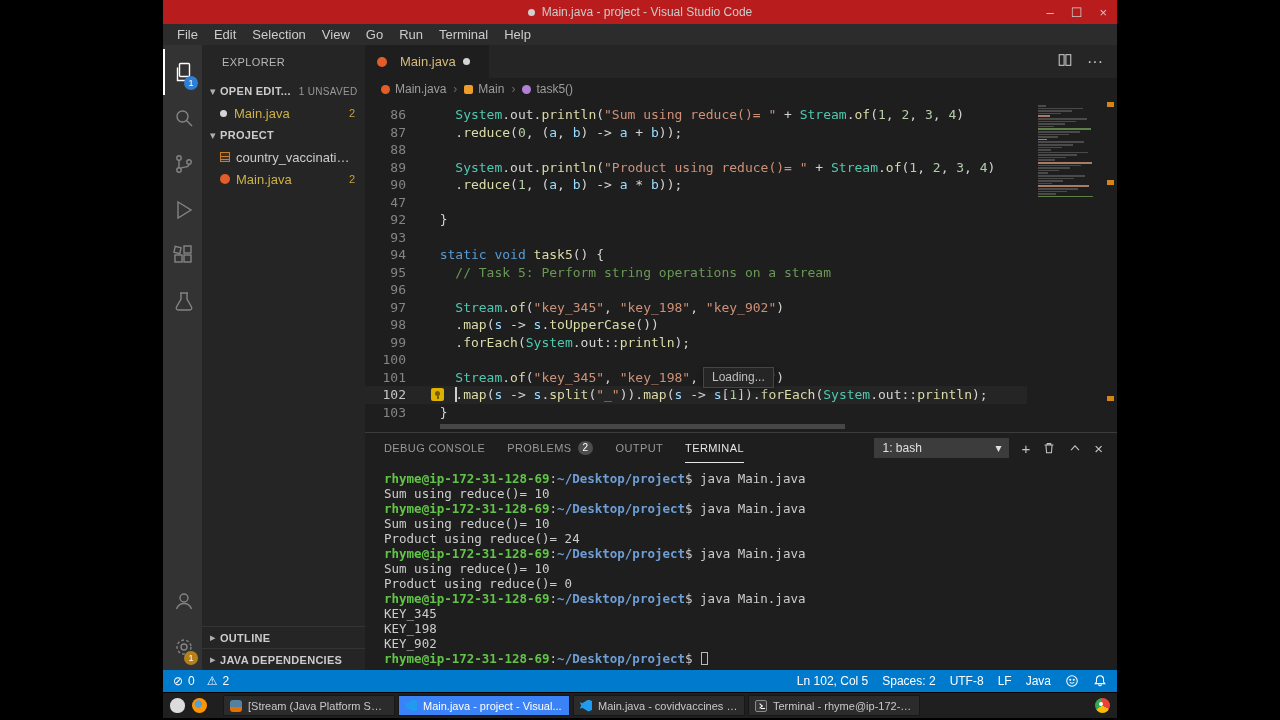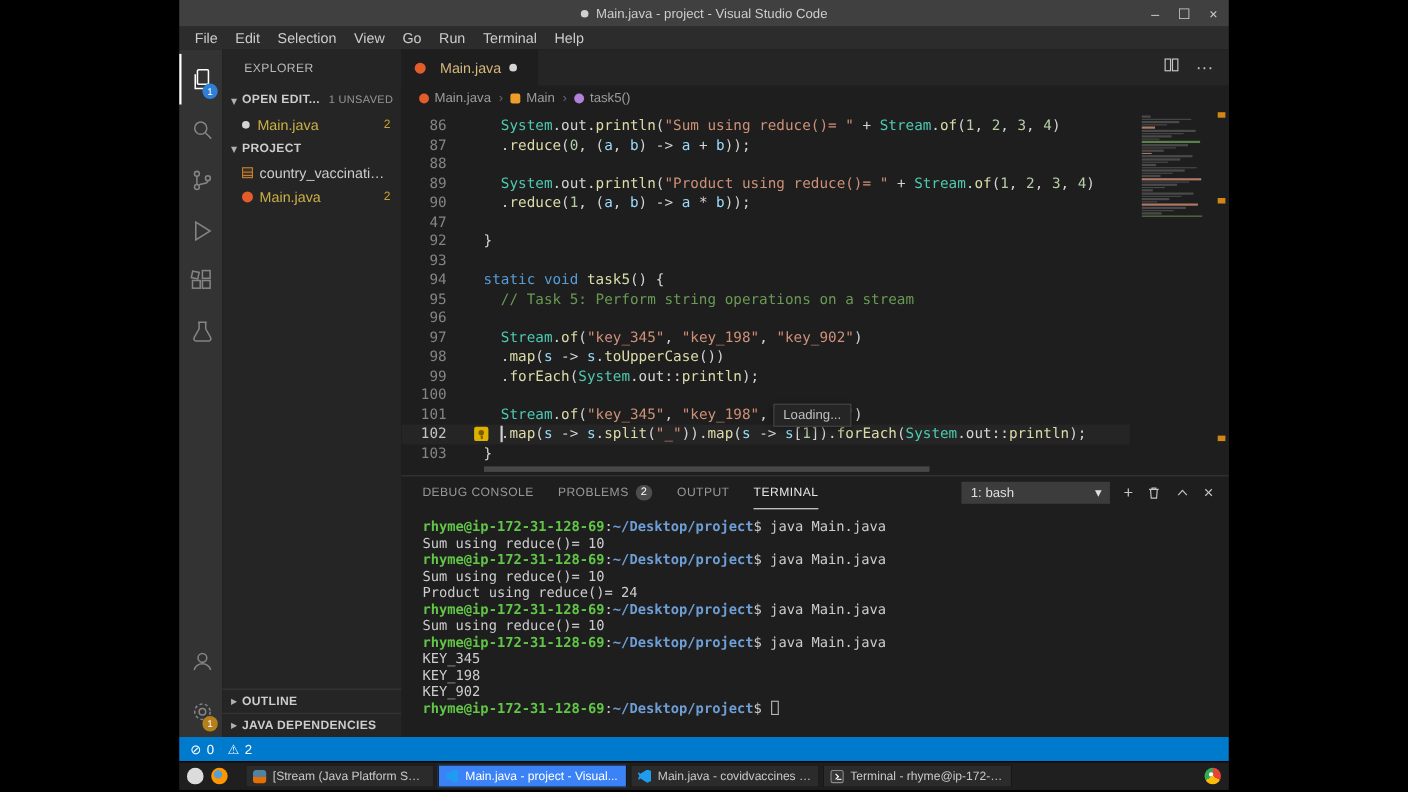--- a/index.html
+++ b/index.html
@@ -3,21 +3,21 @@
 <meta charset="utf-8">
 <style>
   *{margin:0;padding:0;box-sizing:border-box;}
   html,body{width:1280px;height:720px;background:#000;overflow:hidden;
     font-family:"Liberation Sans",sans-serif;}
   .screen{position:relative;width:1280px;height:720px;background:#000;overflow:hidden;}
   .desktop{position:absolute;left:163px;top:0;width:954px;height:718px;background:#1e1e1e;
     display:flex;flex-direction:column;}
 
   
-  .titlebar{height:24px;background:#404040;display:flex;align-items:center;justify-content:center;
+  .titlebar{height:24px;background:#b91c1c;display:flex;align-items:center;justify-content:center;
     position:relative;color:#cccccc;font-size:12px;flex:0 0 24px;}
   .title-dot{width:7px;height:7px;border-radius:50%;background:#d0d0d0;margin-right:7px;}
   .win-controls{position:absolute;right:10px;top:0;height:100%;display:flex;align-items:center;gap:17px;
     color:#cccccc;font-size:13px;}
   .win-controls span{cursor:default;}
   .menubar{height:21px;background:#2c2c2c;display:flex;align-items:center;padding-left:6px;
     color:#cccccc;font-size:13px;flex:0 0 21px;}
   .menu-item{padding:0 8px;height:100%;display:flex;align-items:center;}
 
   .content{flex:1;display:flex;min-height:0;}
@@ -410,36 +410,59 @@
             </div>
           </div>
           <div class="terminal">
               <div class="tline"><span class="tt-tu">rhyme@ip-172-31-128-69</span><span class="tt-tp">:</span><span class="tt-td">~/Desktop/project</span><span class="tt-tp">$ java Main.java</span></div>
               <div class="tline"><span class="tt-tp">Sum using reduce()= 10</span></div>
               <div class="tline"><span class="tt-tu">rhyme@ip-172-31-128-69</span><span class="tt-tp">:</span><span class="tt-td">~/Desktop/project</span><span class="tt-tp">$ java Main.java</span></div>
               <div class="tline"><span class="tt-tp">Sum using reduce()= 10</span></div>
               <div class="tline"><span class="tt-tp">Product using reduce()= 24</span></div>
               <div class="tline"><span class="tt-tu">rhyme@ip-172-31-128-69</span><span class="tt-tp">:</span><span class="tt-td">~/Desktop/project</span><span class="tt-tp">$ java Main.java</span></div>
               <div class="tline"><span class="tt-tp">Sum using reduce()= 10</span></div>
+              <div class="tline"><span class="tt-tp">Product using reduce()= 0</span></div>
               <div class="tline"><span class="tt-tu">rhyme@ip-172-31-128-69</span><span class="tt-tp">:</span><span class="tt-td">~/Desktop/project</span><span class="tt-tp">$ java Main.java</span></div>
               <div class="tline"><span class="tt-tp">KEY_345</span></div>
               <div class="tline"><span class="tt-tp">KEY_198</span></div>
               <div class="tline"><span class="tt-tp">KEY_902</span></div>
               <div class="tline"><span class="tt-tu">rhyme@ip-172-31-128-69</span><span class="tt-tp">:</span><span class="tt-td">~/Desktop/project</span><span class="tt-tp">$ </span><span class="term-cursor"></span></div>
             </div>
         </div>
       </div>
     </div>
 
     <div class="statusbar">
       <div class="status-left">
         <span>⊘</span>
         <span class="st-num">0</span>
         <span>⚠</span>
         <span class="st-num">2</span>
+      </div>
+      <div class="status-right">
+        <div class="sr-items">
+            <div class="status-item">Ln 102, Col 5</div>
+            <div class="status-item">Spaces: 2</div>
+            <div class="status-item">UTF-8</div>
+            <div class="status-item">LF</div>
+            <div class="status-item">Java</div>
+          </div>
+        <span class="sb-svg">
+          <svg width="14" height="14" viewBox="0 0 16 16">
+              <circle cx="8" cy="8" r="6"></circle>
+              <path d="M5.5 9.5c.9 1.3 4.1 1.3 5 0"></path>
+              <circle cx="6" cy="6.5" r=".6" fill="#fff"></circle>
+              <circle cx="10" cy="6.5" r=".6" fill="#fff"></circle>
+            </svg>
+        </span>
+        <span class="sb-svg">
+          <svg width="14" height="14" viewBox="0 0 16 16">
+              <path d="M8 2a4 4 0 0 0-4 4v3l-1.5 2h11L12 9V6a4 4 0 0 0-4-4zM6.5 12a1.5 1.5 0 0 0 3 0"></path>
+            </svg>
+        </span>
       </div>
     </div>
 
     <div class="taskbar">
       <span class="tb-ic whisker"></span>
       <span class="tb-ic firefox"></span>
       <div class="tb-buttons">
           <div class="tb-btn">
             <span class="tb-ic tb-java"></span>
             <span class="tb-label">[Stream (Java Platform SE 8 )]</span>

